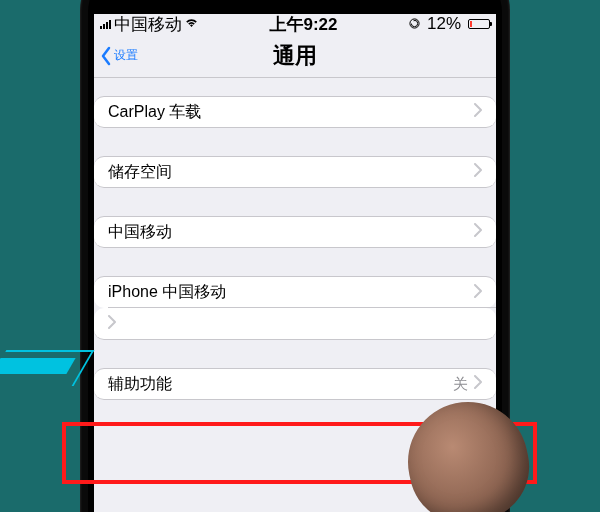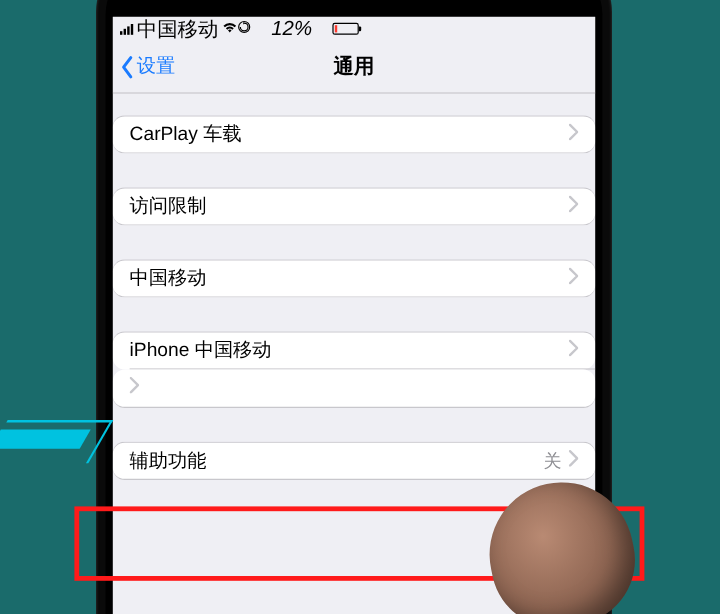--- a/index.html
+++ b/index.html
@@ -37,21 +37,21 @@
     height: 20px;
     background: #efeff4;
     display: flex;
     align-items: center;
     font-size: 17px;
     padding: 0 6px;
     color: #000;
   }
   .sb-left { display: flex; align-items: center; gap: 3px; }
   .sb-center { flex: 1; text-align: center; font-weight: 600; }
-  .sb-right { display: flex; align-items: center; gap: 17px; justify-content: flex-end; font-style: italic; }
+  .sb-right { display: flex; align-items: center; gap: 7px; justify-content: flex-end; }
   .signal {
     display: inline-flex; gap: 1px; align-items: flex-end;
   }
   .signal i { width: 2px; background:#000; display:inline-block; }
   .signal i:nth-child(1){height:3px}
   .signal i:nth-child(2){height:5px}
   .signal i:nth-child(3){height:7px}
   .signal i:nth-child(4){height:9px}
   .wifi { font-size: 11px; }
   .orient { font-size: 11px; }
@@ -74,33 +74,33 @@
     height: 44px;
     background: #efeff4;
     border-bottom: 1px solid #c8c7cc;
     display: flex;
     align-items: center;
     position: relative;
   }
   .nav-back {
     display: flex; align-items: center;
     color: #1a7bff;
-    font-size: 16px;
+    font-size: 12px;
     padding-left: 6px;
     gap: 2px;
   }
   .chevron-left {
     width: 12px; height: 20px;
     display: inline-flex; align-items:center; justify-content:center;
   }
   .chevron-left svg { width: 12px; height: 20px; }
   .nav-title {
     position: absolute; left: 0; right: 0;
     text-align: center;
-    font-size: 17px;
+    font-size: 22px;
     font-weight: 600;
     color: #000;
     pointer-events: none;
   }
   
   .list { padding-top: 0; }
   .group-gap { height: 28px; }
   .group-gap.first { height: 18px; }
   .cell {
     height: 32px;
@@ -179,20 +179,21 @@
               <i></i>
               <i></i>
             </span>
           <span>中国移动</span>
           <span class="wifi">
             <svg width="13" height="10" viewBox="0 0 13 10">
                 <path d="M6.5 9 L8 7.3 A2.2 2.2 0 0 0 5 7.3 Z M3.2 5.5 A4.8 4.8 0 0 1 9.8 5.5 L8.6 6.8 A3 3 0 0 0 4.4 6.8 Z M1.2 3.4 A7.6 7.6 0 0 1 11.8 3.4 L10.6 4.7 A5.8 5.8 0 0 0 2.4 4.7 Z" fill="#000"></path>
               </svg>
           </span>
         </div>
+        <div class="sb-center">上午9:22</div>
         <div class="sb-right">
           <span class="orient">
             <svg width="11" height="11" viewBox="0 0 11 11">
                 <circle cx="5.5" cy="5.5" r="4.6" fill="none" stroke="#000" stroke-width="1"></circle>
                 <path d="M5.5 2.3 A3.2 3.2 0 1 1 2.3 5.5" fill="none" stroke="#000" stroke-width="1"></path>
                 <path d="M4.7 1.4 L6.2 2.4 L4.7 3.4 Z" fill="#000"></path>
               </svg>
           </span>
           <span>12%</span>
           <span class="battery">
@@ -218,21 +219,21 @@
         <div class="group-gap first"></div>
         <div class="cell sep-top sep-bot">
           <span class="label">CarPlay 车载</span>
           <span class="chev"><svg viewBox="0 0 8 14">
                 <polyline points="1,1 7,7 1,13" fill="none" stroke="#c7c7cc" stroke-width="2" stroke-linecap="round" stroke-linejoin="round"></polyline>
               </svg></span>
         </div>
 
         <div class="group-gap"></div>
         <div class="cell sep-top sep-bot">
-          <span class="label">访问限制</span>
+          <span class="label">储存空间</span>
           <span class="chev"><svg viewBox="0 0 8 14">
                 <polyline points="1,1 7,7 1,13" fill="none" stroke="#c7c7cc" stroke-width="2" stroke-linecap="round" stroke-linejoin="round"></polyline>
               </svg></span>
         </div>
 
         <div class="group-gap"></div>
         <div class="cell sep-top sep-bot">
           <span class="label">中国移动</span>
           <span class="chev"><svg viewBox="0 0 8 14">
                 <polyline points="1,1 7,7 1,13" fill="none" stroke="#c7c7cc" stroke-width="2" stroke-linecap="round" stroke-linejoin="round"></polyline>

